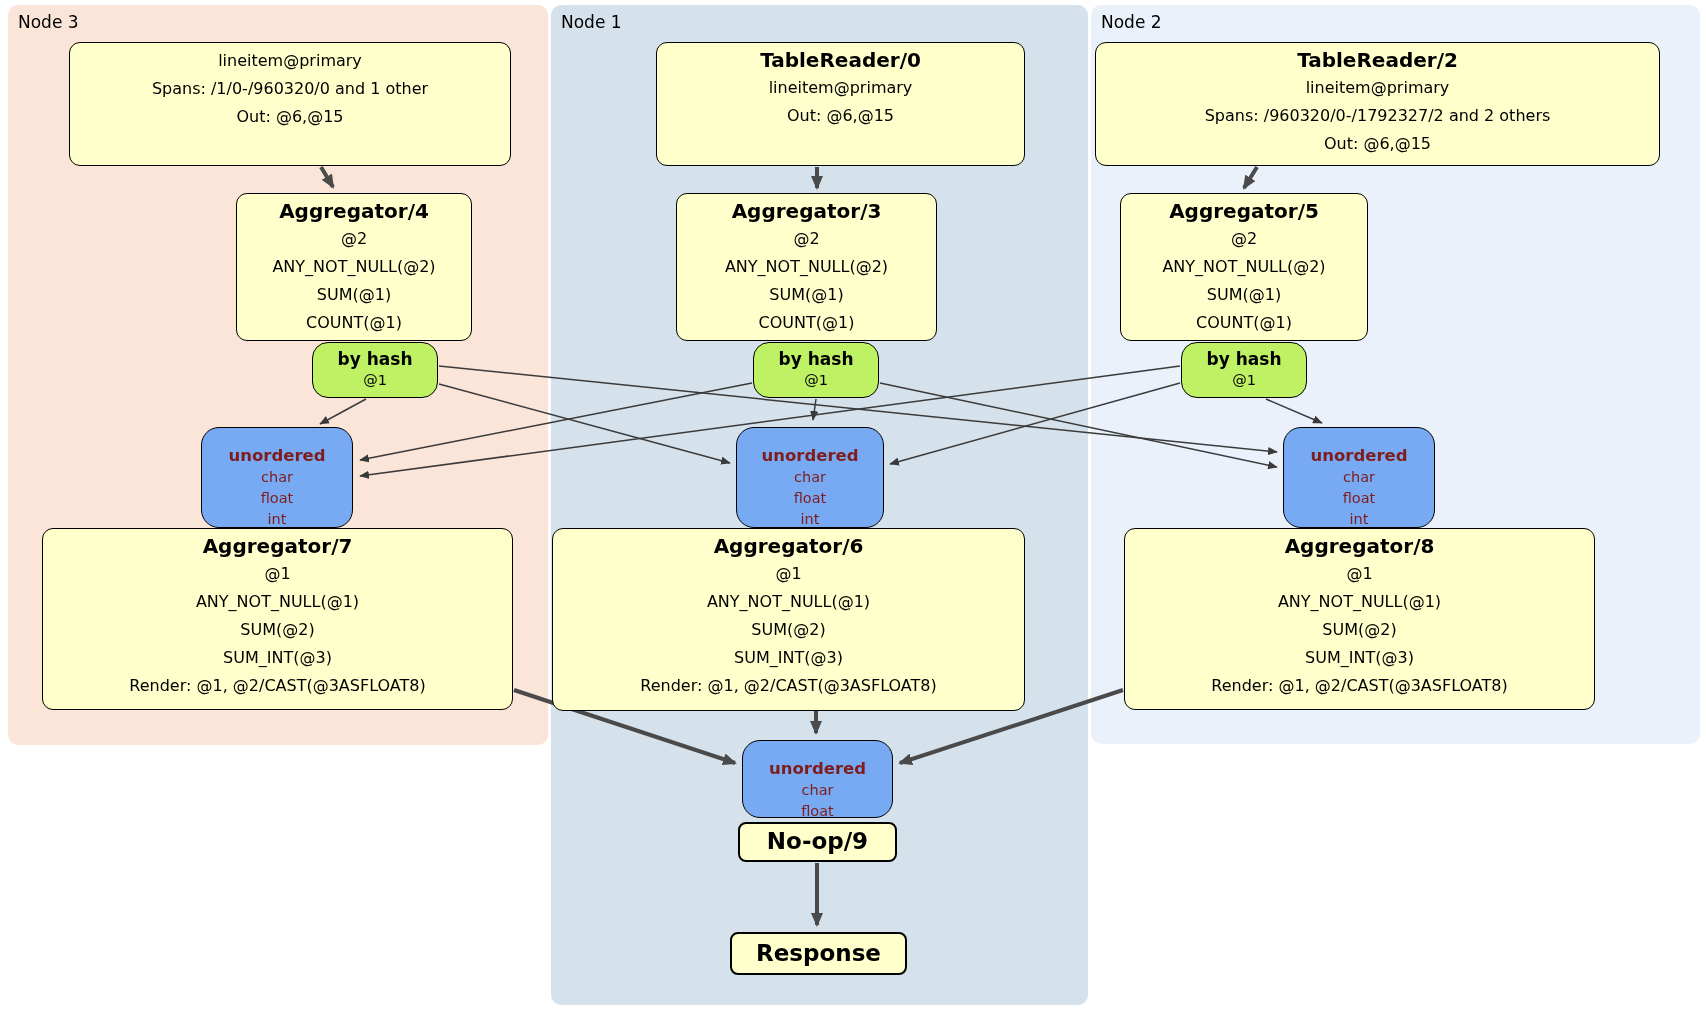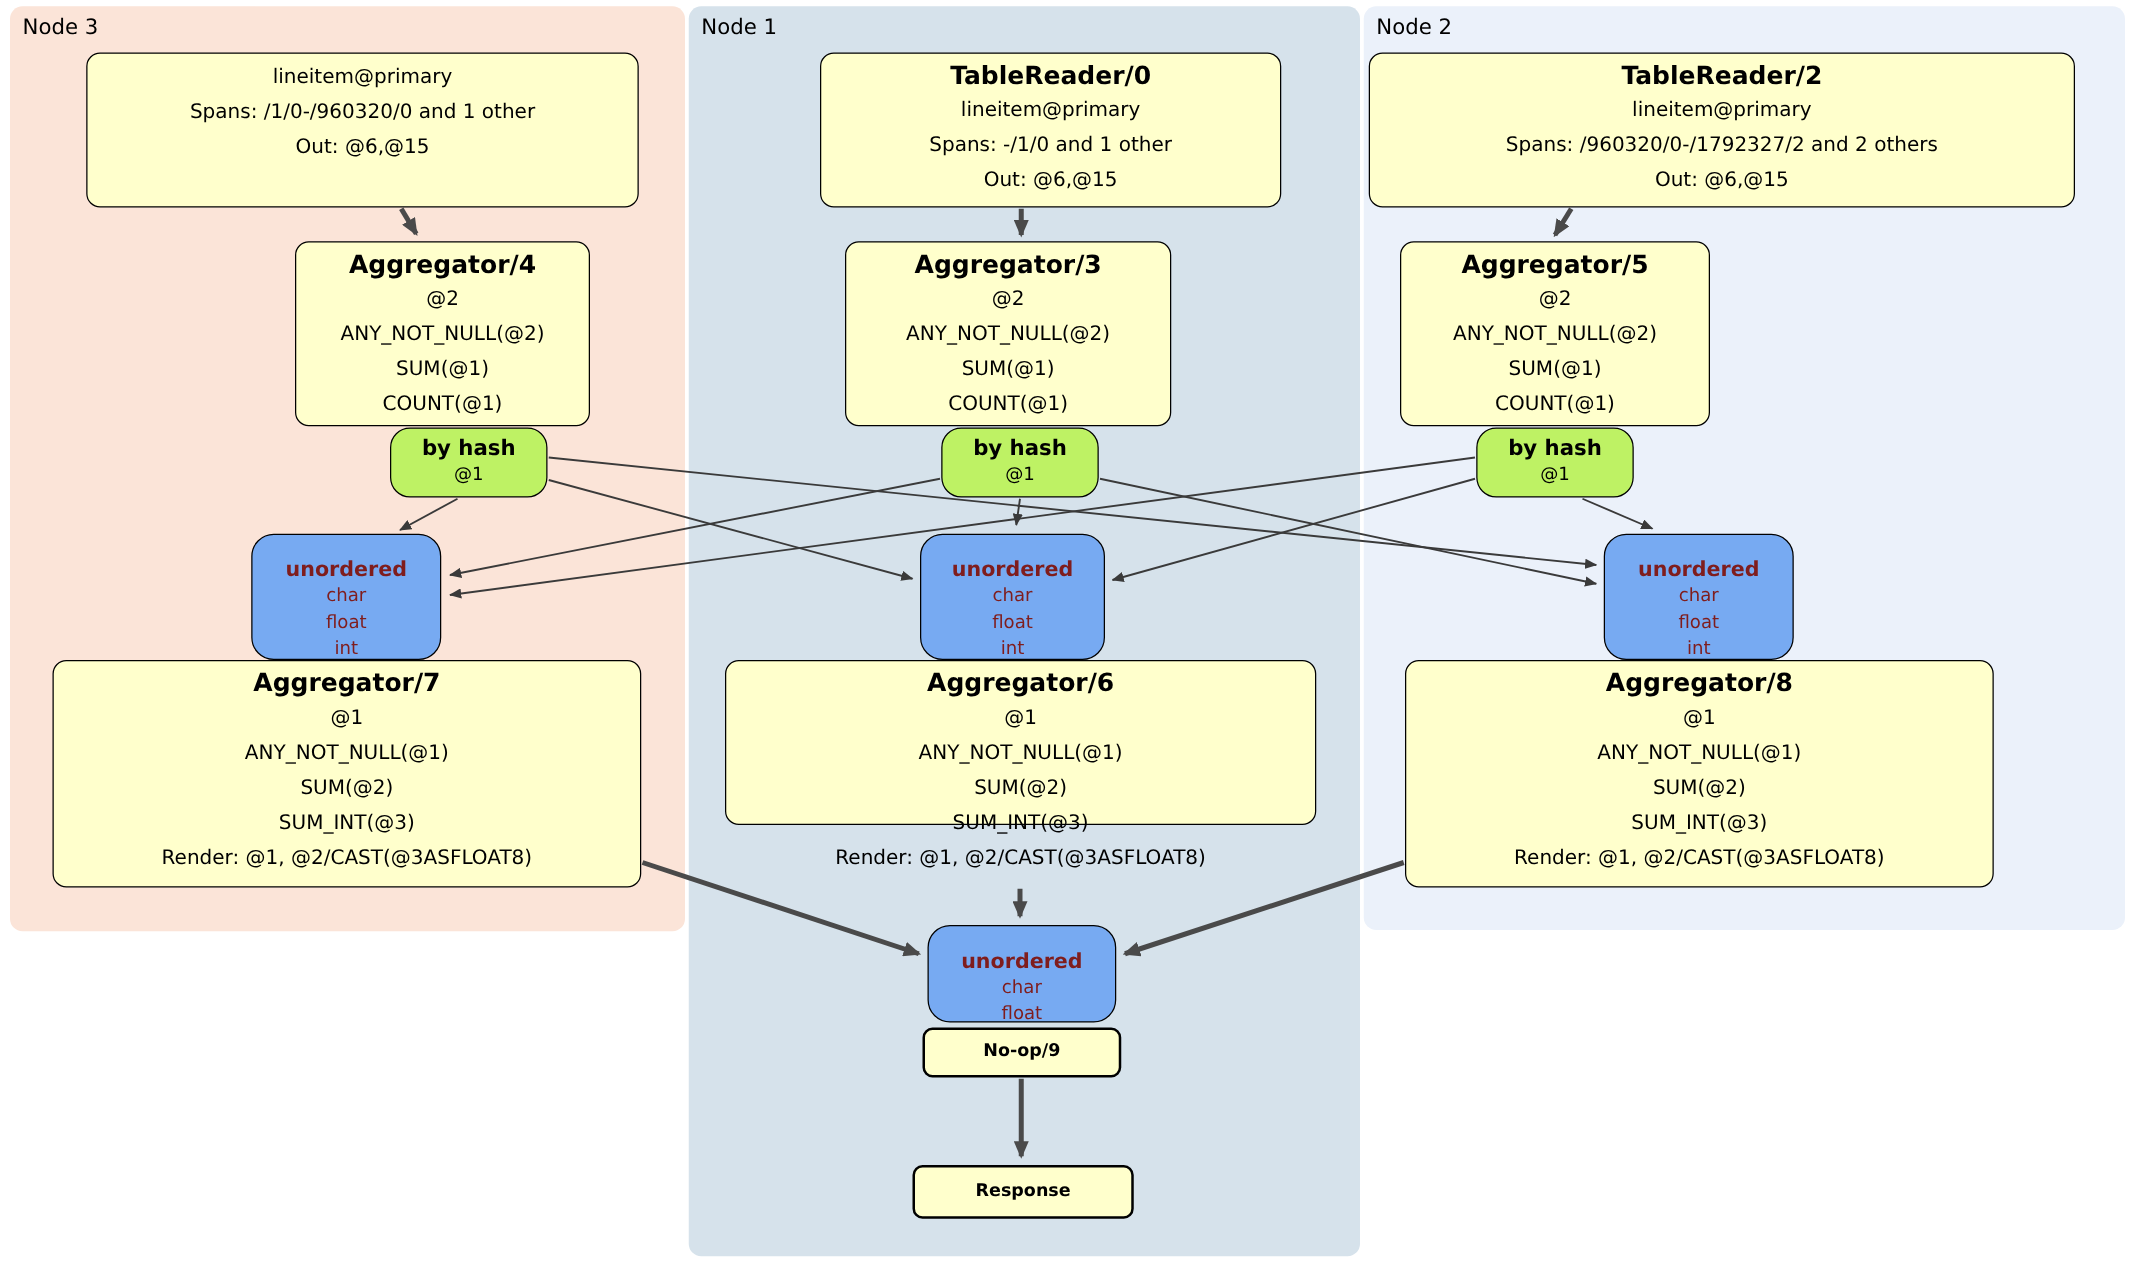--- a/index.html
+++ b/index.html
@@ -24,21 +24,21 @@
   .rtitle { font-size:17px; font-weight:bold; line-height:22px; }
   .rdetail{ font-size:14.5px; line-height:20px; }
 
   .sync { position:absolute; background:#77aaf2; border:1.5px solid #000; border-radius:18px;
           text-align:center; color:#7f1d1d; z-index:2; box-sizing:border-box; padding-top:16px; }
   .stitle { font-size:16.5px; font-weight:bold; line-height:23px; }
   .sline  { font-size:14.5px; line-height:21px; }
 
   .termbox { position:absolute; background:#ffffcc; border:2px solid #000; border-radius:8px;
              text-align:center; color:#000; z-index:3; box-sizing:border-box; }
-  .termtitle { font-size:14px; font-weight:bold; }
+  .termtitle { font-size:23px; font-weight:bold; }
   .noop-title { line-height:35px; }
   .resp-title { line-height:38px; }
 </style>
 </head>
 <body>
 
 <div id="canvas">
 
   <div class="region region-node3" style="left:8px;top:5px;width:540px;height:740px;">
     <div class="region-label">Node 3</div>
@@ -114,21 +114,20 @@
     <div class="pline">@1</div>
     <div class="pline">ANY_NOT_NULL(@1)</div>
     <div class="pline">SUM(@2)</div>
     <div class="pline">SUM_INT(@3)</div>
     <div class="pline">Render: @1, @2/CAST(@3ASFLOAT8)</div>
   </div>
 
   <div class="pbox" style="left:656px;top:42px;width:369px;height:124px;">
     <div class="ptitle">TableReader/0</div>
     <div class="pline">lineitem@primary</div>
-    <div class="pline">Spans: -/1/0 and 1 other</div>
     <div class="pline">Out: @6,@15</div>
   </div>
 
   <div class="pbox" style="left:676px;top:193px;width:261px;height:148px;">
     <div class="ptitle">Aggregator/3</div>
     <div class="pline">@2</div>
     <div class="pline">ANY_NOT_NULL(@2)</div>
     <div class="pline">SUM(@1)</div>
     <div class="pline">COUNT(@1)</div>
   </div>
@@ -138,21 +137,21 @@
     <div class="rdetail">@1</div>
   </div>
 
   <div class="sync" style="left:736px;top:427px;width:148px;height:101px;">
     <div class="stitle">unordered</div>
     <div class="sline">char</div>
     <div class="sline">float</div>
     <div class="sline">int</div>
   </div>
 
-  <div class="pbox" style="left:580px;top:528px;width:473px;height:132px;">
+  <div class="pbox" style="left:552px;top:528px;width:473px;height:183px;">
     <div class="ptitle">Aggregator/6</div>
     <div class="pline">@1</div>
     <div class="pline">ANY_NOT_NULL(@1)</div>
     <div class="pline">SUM(@2)</div>
     <div class="pline">SUM_INT(@3)</div>
     <div class="pline">Render: @1, @2/CAST(@3ASFLOAT8)</div>
   </div>
 
   <div class="sync" style="left:742px;top:740px;width:151px;height:78px;">
     <div class="stitle">unordered</div>

